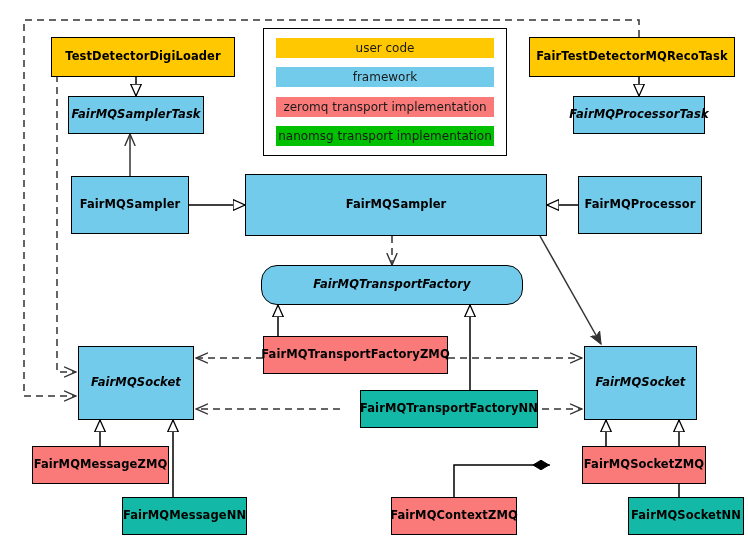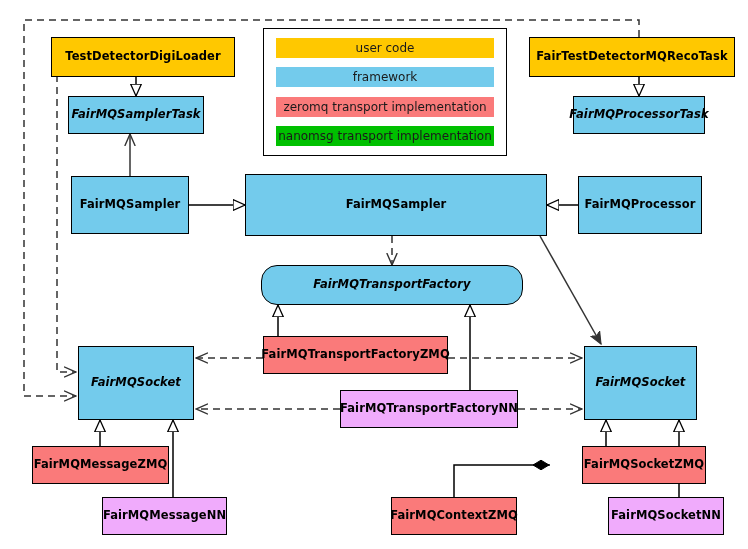--- a/index.html
+++ b/index.html
@@ -20,21 +20,21 @@
     font-weight:bold;
     color:#000000;
     letter-spacing:.1px;
     line-height:1.15;
     z-index:3;
   }
   .node.abstract{font-style:italic;}
   .c-user{background:#FFC800;}
   .c-framework{background:#73CBEC;}
   .c-zmq{background:#FA7A7A;}
-  .c-nn{background:#f0abfc;}
+  .c-nn{background:#14b8a6;margin-left:20px;}
 
   .legend{
     position:absolute;
     left:263px;top:28px;width:244px;height:128px;
     background:#ffffff;border:1.6px solid #000000;
     box-sizing:border-box;
     padding:9px 12px;
     display:flex;flex-direction:column;justify-content:space-between;
     z-index:4;
   }

